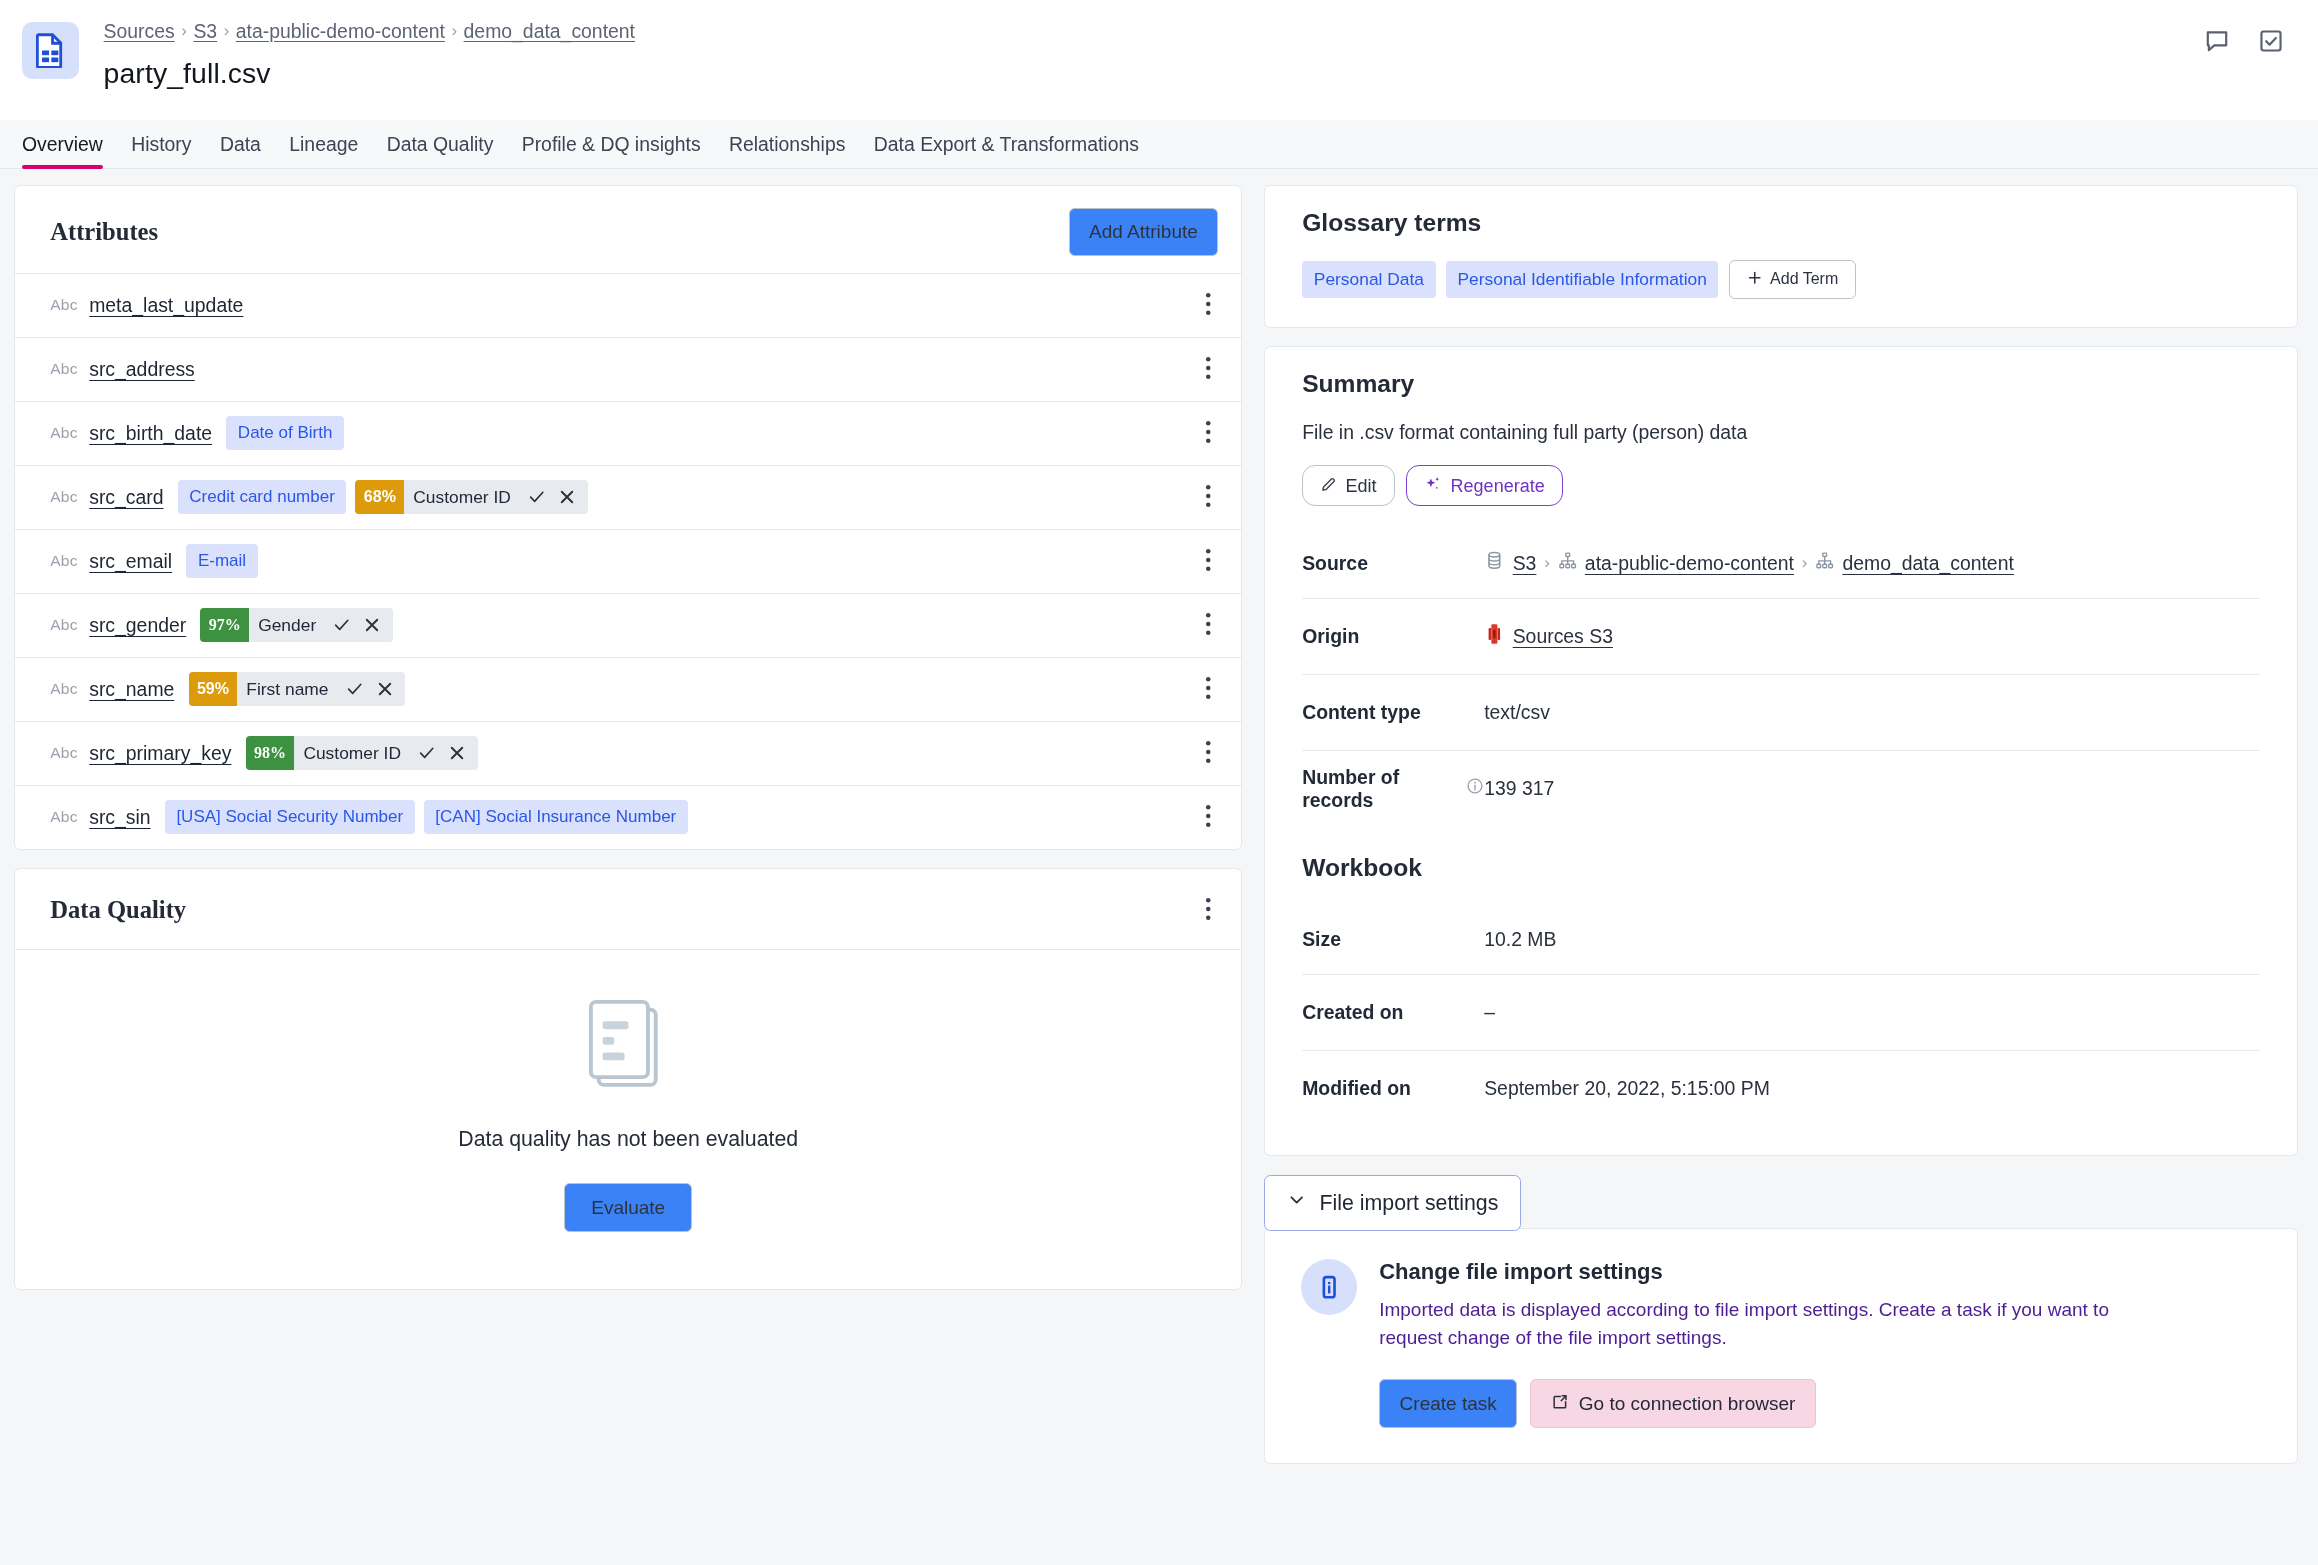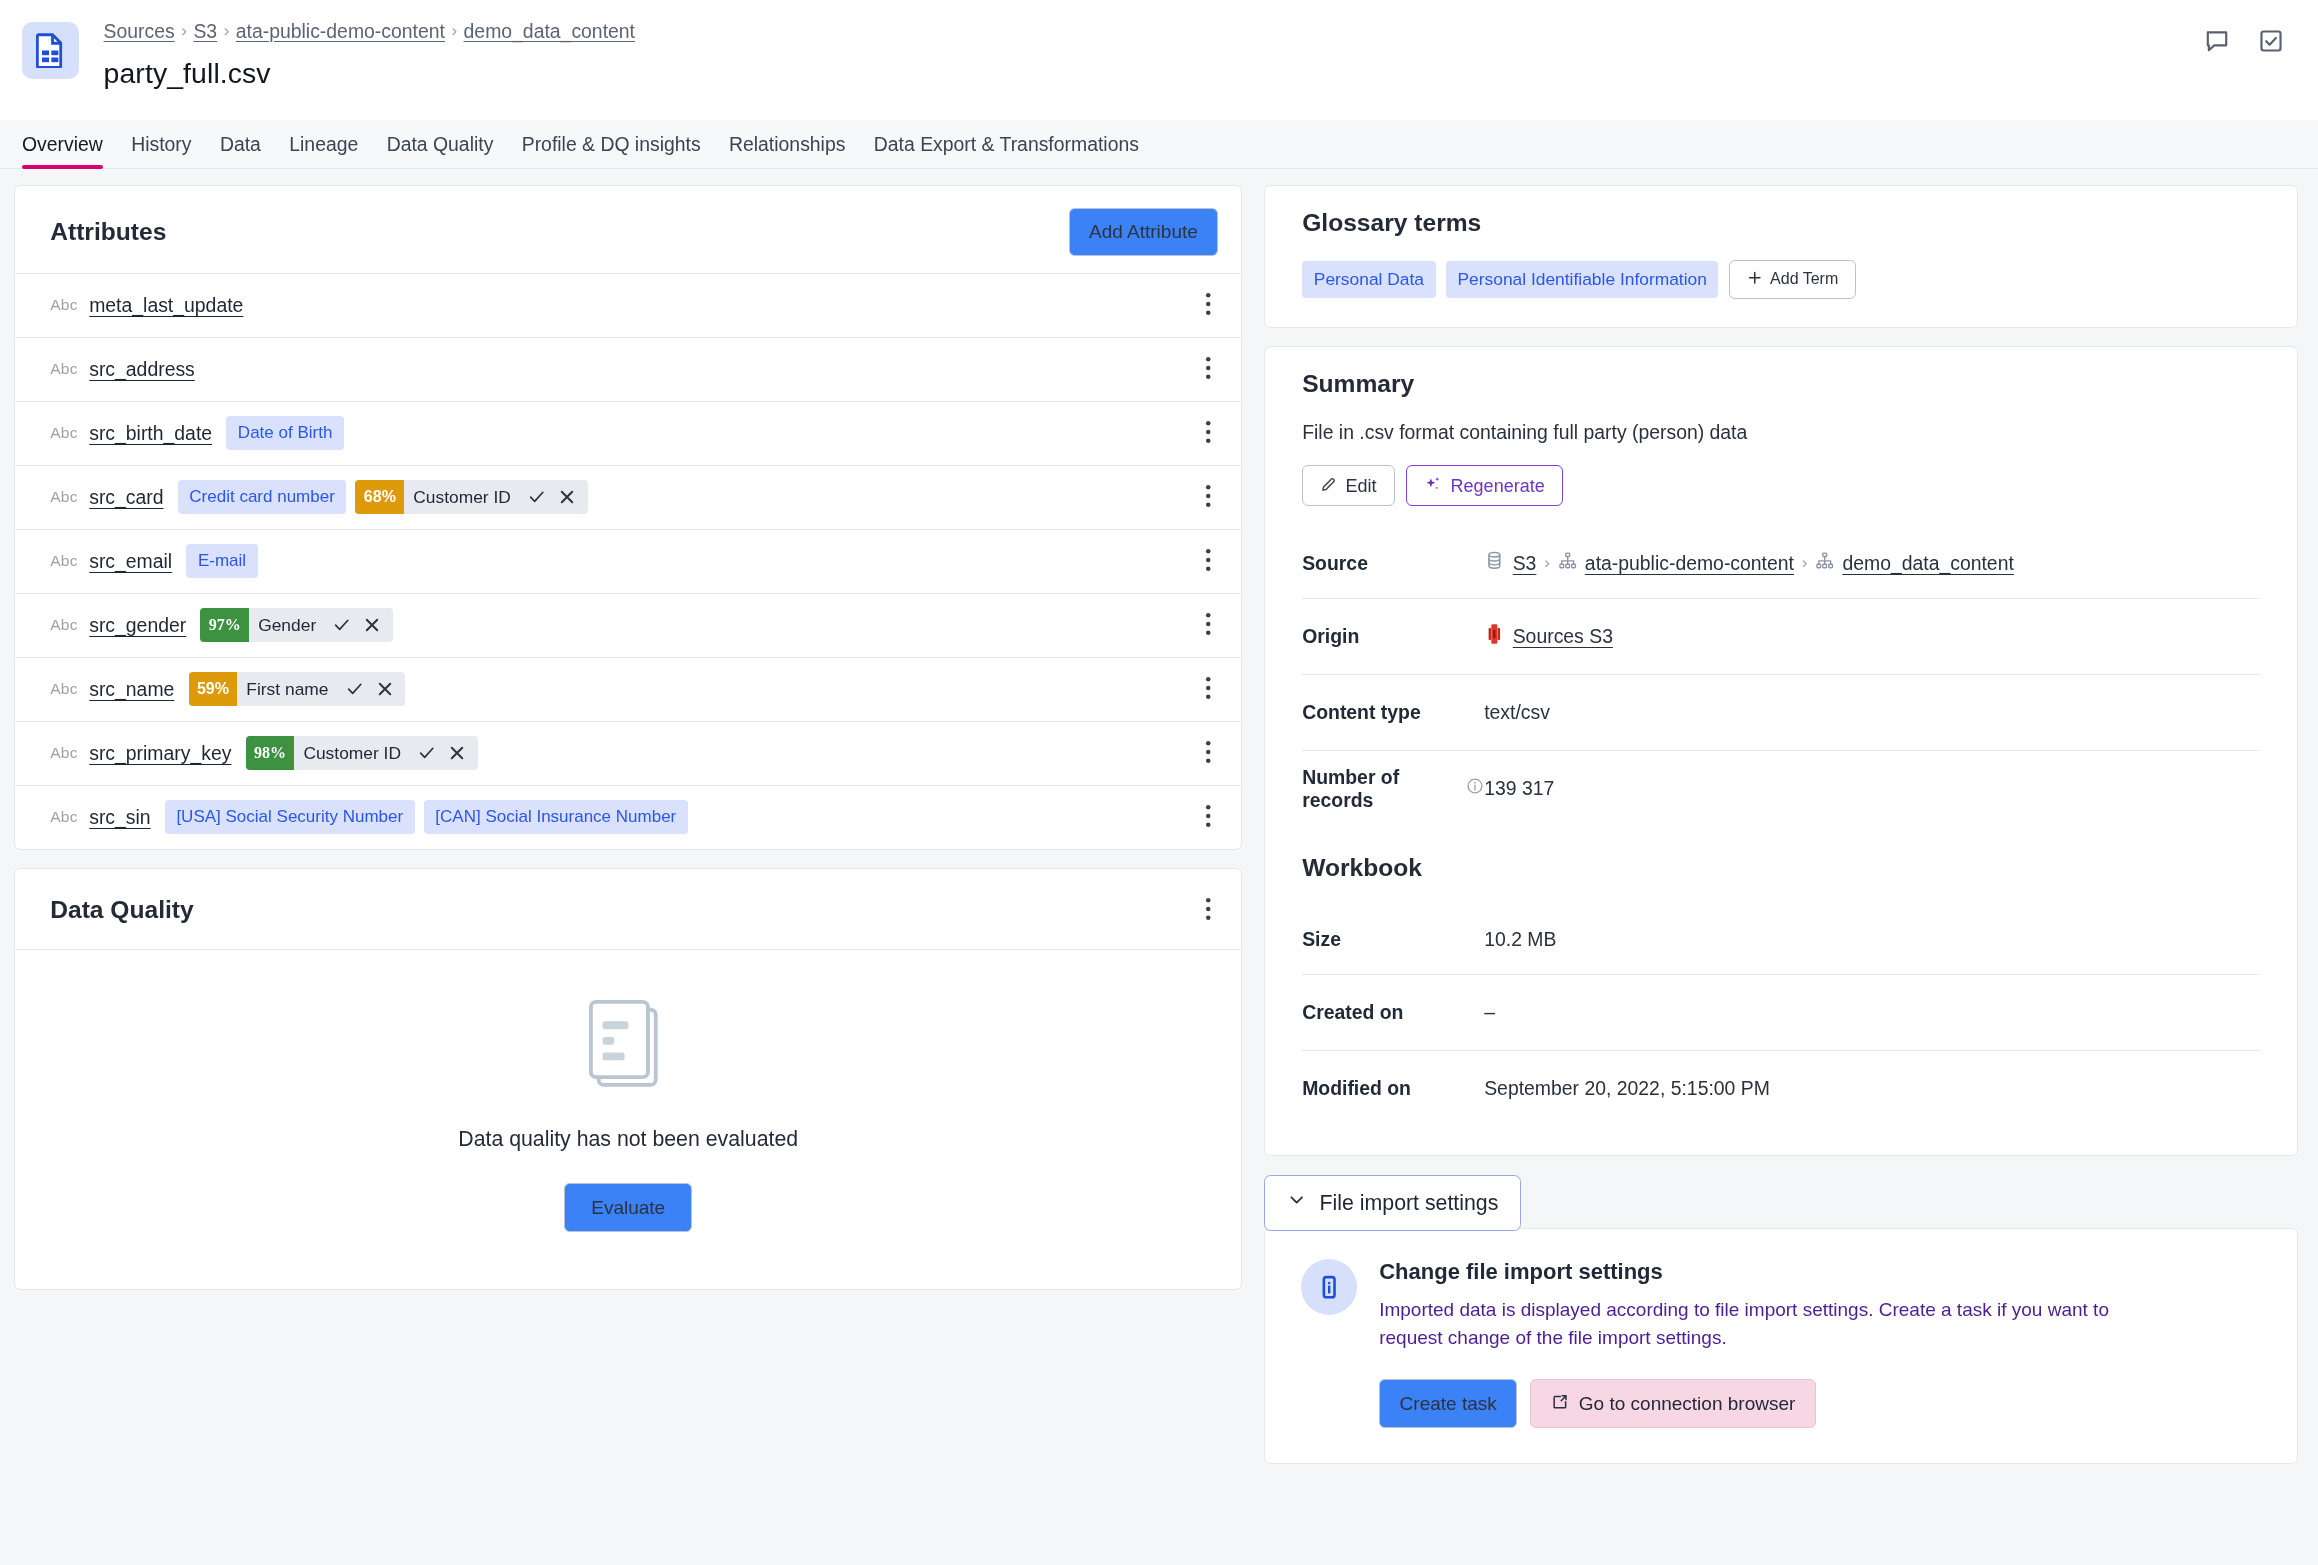--- a/index.html
+++ b/index.html
@@ -94,21 +94,21 @@
     background: #ffffff;
     border: 1.3px solid #e4e7eb;
     border-radius: 6.5px;
   }
 
   
   .attr-head {
     display: flex; align-items: center; justify-content: space-between;
     padding: 22px 23px 17px 35px;
   }
-  .card-title { font-size: 24.6px; font-weight: 700; color: #242a36; }
+  .card-title { font-size: 24.6px; font-weight: 700; color: #242a36; font-family: Liberation Serif, serif; }
   .btn {
     font-family: "Liberation Sans", sans-serif;
     font-size: 19px;
     border-radius: 5.8px;
     border: 1.3px solid #b9c3cc;
     background: #3b82f6;
     color: #2c3340;
     padding: 13.6px 19.4px;
     cursor: pointer;
     white-space: nowrap;
@@ -191,21 +191,21 @@
     display: flex; align-items: center; gap: 7.8px;
     border: 1.3px solid #b9c3cc; border-radius: 5.8px;
     background: #fff; color: #2c3340;
     font-size: 16px; padding: 9px 17px; cursor: pointer; white-space: nowrap;
   }
 
   .summary-text { font-size: 19.4px; color: #2a313e; margin-top: 23px; }
   .sum-btns { display: flex; gap: 11.6px; margin-top: 20.7px; }
   .btn-sm {
     display: flex; align-items: center; gap: 8.4px;
-    font-size: 18px; border-radius: 6px;
+    font-size: 18px; border-radius: 13px;
     border: 1.3px solid #b9c3cc; background: #fff; color: #2c3340;
     padding: 9px 17px; cursor: pointer; white-space: nowrap; line-height: 1;
   }
   .btn-sm.purple { border-color: #7d3fd1; color: #6e35c4; }
 
   .meta-table { margin-top: 22px; }
   .meta-row {
     display: flex; align-items: center;
     border-top: 1.3px solid #e6e9ee;
     min-height: 76px;

